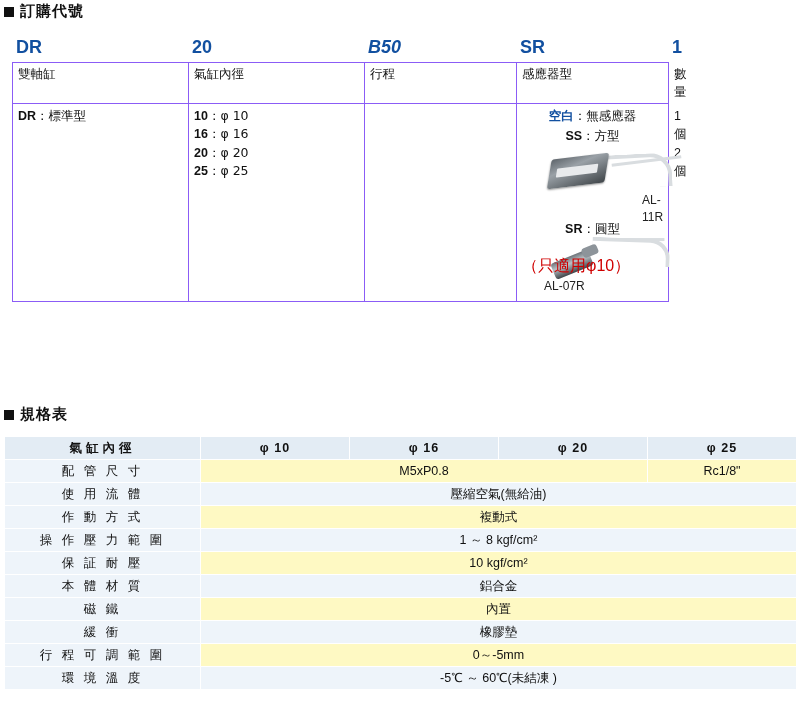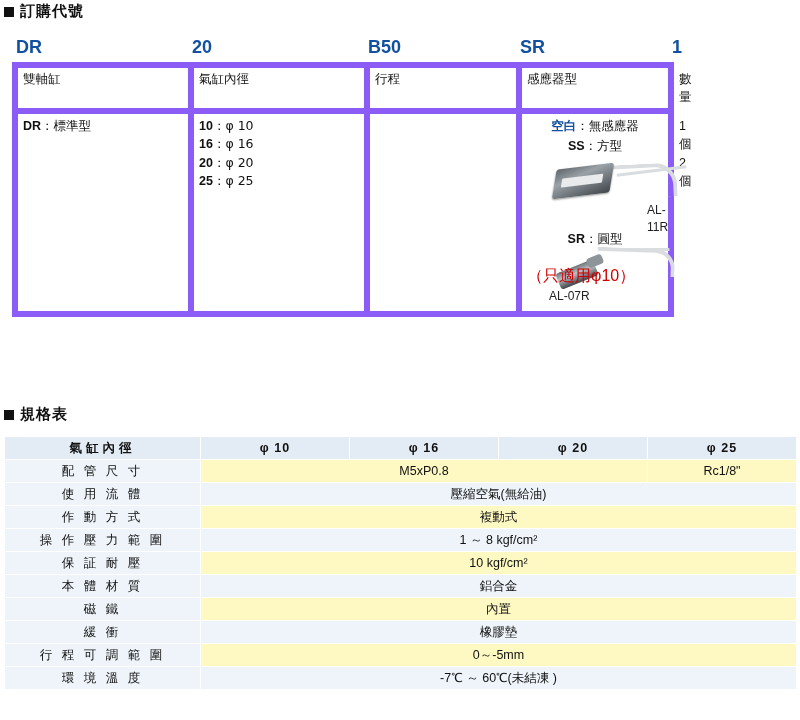--- a/index.html
+++ b/index.html
@@ -50,32 +50,32 @@
   }
   .code-cell {
     font-size: 18px;
     font-weight: bold;
     color: #1250a0;
     padding-left: 4px;
     box-sizing: border-box;
   }
   .c1 { width: 176px; }
   .c2 { width: 176px; }
-  .c3 { width: 152px; }
+  .c3 { width: 152px; font-style: italic; }
   .c4 { width: 152px; }
   .c5 { width: 136px; }
 
   table.order {
     border-collapse: collapse;
     width: 656px;
     table-layout: fixed;
     margin-top: 4px;
   }
   table.order td {
-    border: 6px solid #8b5cf6;
+    border: 1px solid #8b5cf6;
     vertical-align: top;
     padding: 3px 5px;
     font-size: 12.5px;
     line-height: 1.45;
     color: #111;
   }
   table.order td.head {
     height: 17px;
     font-size: 12.5px;
     padding-top: 2px;
@@ -393,16 +393,16 @@
   <tr>
     <td class="lab">緩 衝</td>
     <td class="alt" colspan="4">橡膠墊</td>
   </tr>
   <tr>
     <td class="lab">行 程 可 調 範 圍</td>
     <td class="val" colspan="4">0～-5mm</td>
   </tr>
   <tr>
     <td class="lab">環 境 溫 度</td>
-    <td class="alt" colspan="4">-7℃ ～ 60℃(未結凍 )</td>
+    <td class="alt" colspan="4">-5℃ ～ 60℃(未結凍 )</td>
   </tr>
 </tbody>
   </table>
 
 </body></html>

